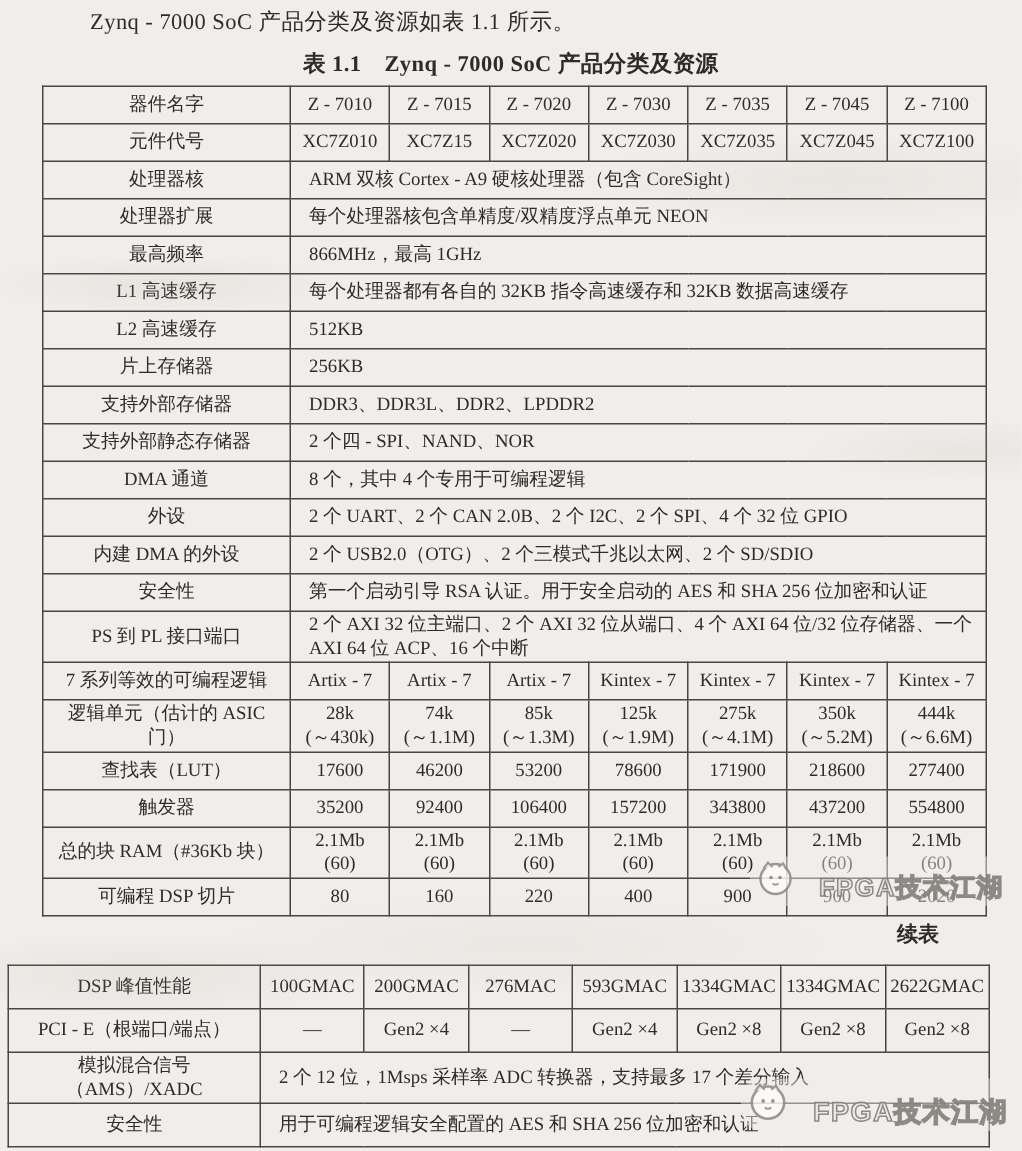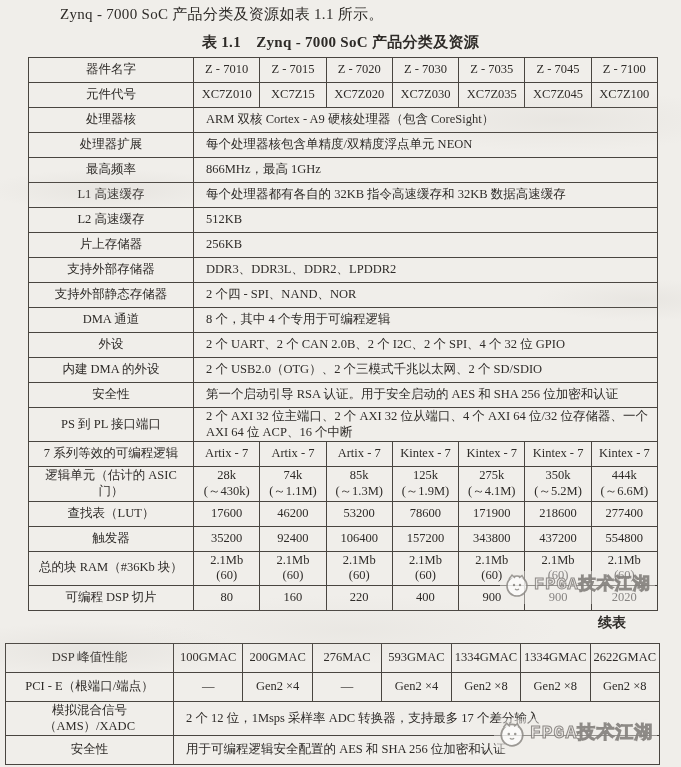--- a/index.html
+++ b/index.html
@@ -38,23 +38,23 @@
   #t1 td{height:22px;}
   #t2 td{height:26px;}
   td.lbl{font-size:12.5px;}
   td.span{text-align:left;padding-left:12px;}
   #t1{border:1.8px solid #46423d;}
   #t2{border:1.8px solid #46423d;}
   .continued{
     position:absolute;left:598px;top:614px;font-weight:bold;font-size:14px;z-index:2;
   }
   .watermark{
-    position:absolute;display:flex;align-items:flex-start;gap:4px;z-index:5;
+    position:absolute;display:flex;align-items:flex-end;gap:16px;z-index:5;
     background:rgba(240,238,234,.45);border-radius:14px;padding:1px 4px;
-    font-family:Liberation Mono, monospace;
+    font-family:Liberation Sans, sans-serif;
   }
   .wm-mid{left:500px;top:571px;}
   .wm-bot{left:494px;top:719px;}
   .wm-text{
     font-weight:bold;font-size:17px;letter-spacing:1px;white-space:nowrap;
     color:rgba(225,223,219,.55);
     -webkit-text-stroke:1px rgba(118,114,110,.8);
     text-shadow:0 0 1px rgba(255,255,255,.4);
   }
   .wm-bot .wm-text{font-size:18px;}

